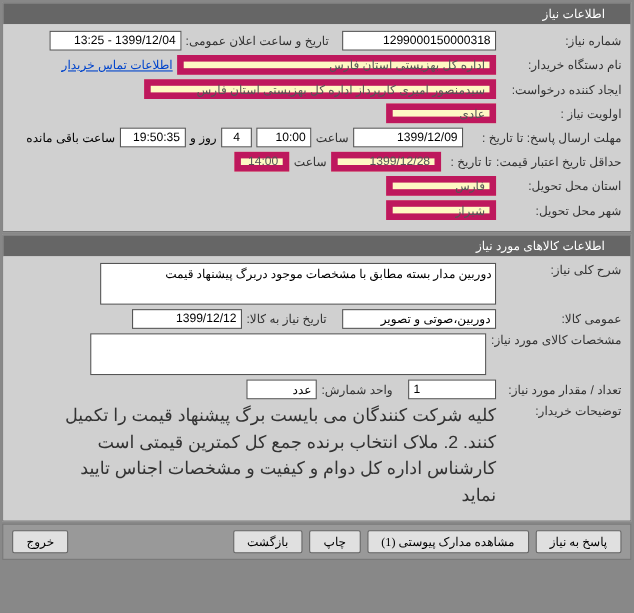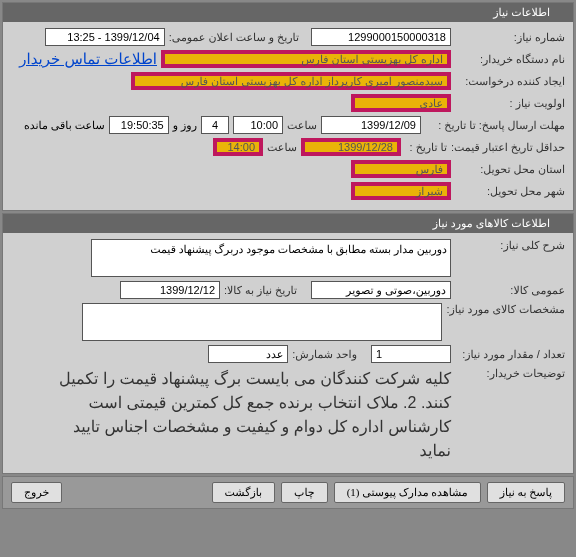--- a/index.html
+++ b/index.html
@@ -58,29 +58,29 @@
   background: #fff;
   border: 1px solid #555;
   padding: 2px 4px;
   height: 18px;
   font-family: Liberation Sans, sans-serif;
   font-size: 11px;
   display: inline-flex;
   align-items: center;
 }
 .field-ro {
-  background: #eab308;
-  border: 4px solid #be185d;
+  background: #fef9c3;
+  border: 6px solid #be185d;
   color: #555;
 }
 .link {
   color: #0044cc;
   text-decoration: underline;
   cursor: pointer;
-  font-size: 15px;
+  font-size: 11px;
 }
 .textarea {
   background: #fff;
   border: 1px solid #555;
   width: 360px;
   height: 38px;
   padding: 3px;
   font-family: Tahoma;
   font-size: 11px;
   resize: none;
@@ -180,21 +180,21 @@
       <span class="field" style="width:100px">1399/12/12</span>
     </div>
     <div class="row" style="align-items:flex-start">
       <span class="label">مشخصات کالای مورد نیاز:</span>
       <textarea class="textarea" style=""></textarea>
     </div>
     <div class="row">
       <span class="label">تعداد / مقدار مورد نیاز:</span>
       <span class="field" style="width:80px;justify-content:flex-end">1</span>
       <span class="label" style="min-width:auto;margin-right:10px">واحد شمارش:</span>
-      <span class="field" style="width:80px">عدد</span>
+      <span class="field" style="width:64px">عدد</span>
     </div>
     <div class="row" style="align-items:flex-start">
       <span class="label">توضیحات خریدار:</span>
       <div class="note" style="width:400px">کلیه شرکت کنندگان می بایست برگ پیشنهاد قیمت را تکمیل کنند.
 2. ملاک انتخاب برنده جمع کل کمترین قیمتی است کارشناس اداره کل  دوام و کیفیت و مشخصات اجناس تایید نماید</div>
     </div>
   </div>
 </div>
 
 <div class="button-bar">

